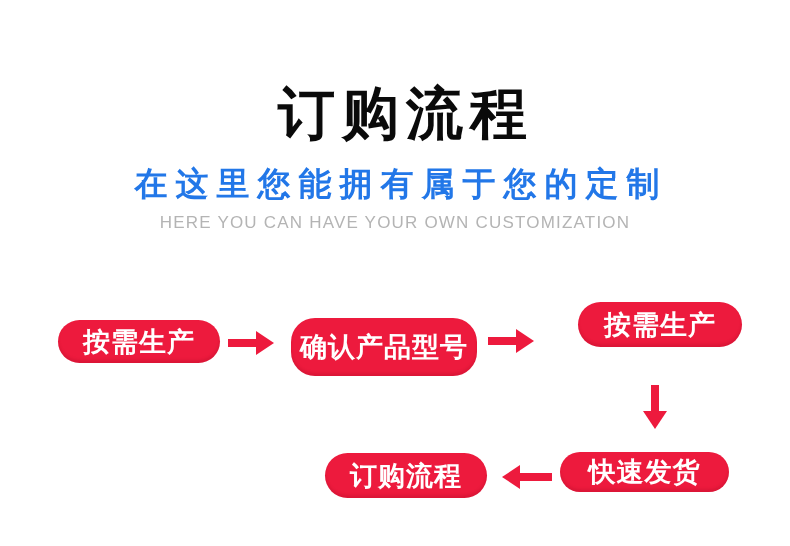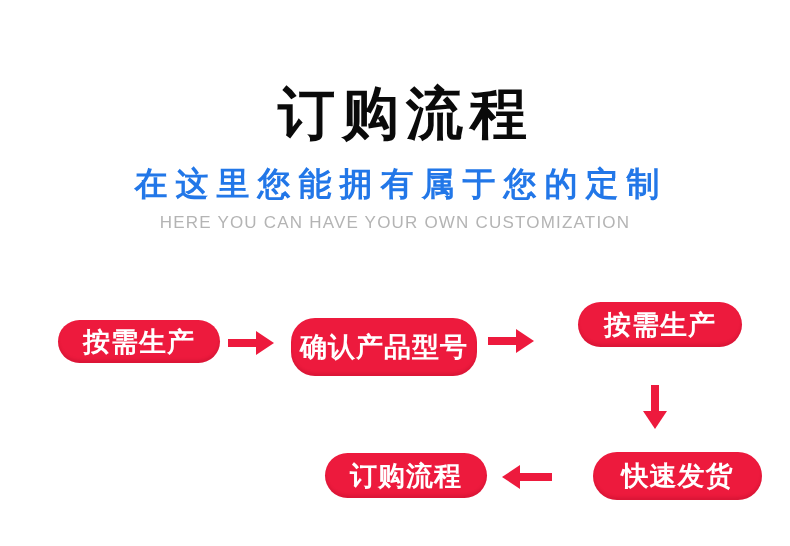--- a/index.html
+++ b/index.html
@@ -135,17 +135,17 @@
   </div>
 
   <div class="arrow arrow-down" style="left:643px; top:385px;"></div>
 
   <div class="pill" style="left:325px; top:453px; width:162px; height:45px;">
     <span>订购流程</span>
   </div>
 
   <div class="arrow arrow-left" style="left:502px; top:465px;"></div>
 
-  <div class="pill" style="left:593px; top:452px; width:169px; height:48px;">
+  <div class="pill" style="left:560px; top:452px; width:169px; height:40px;">
     <span>快速发货</span>
   </div>
 
 </div>
 
 </body></html>

